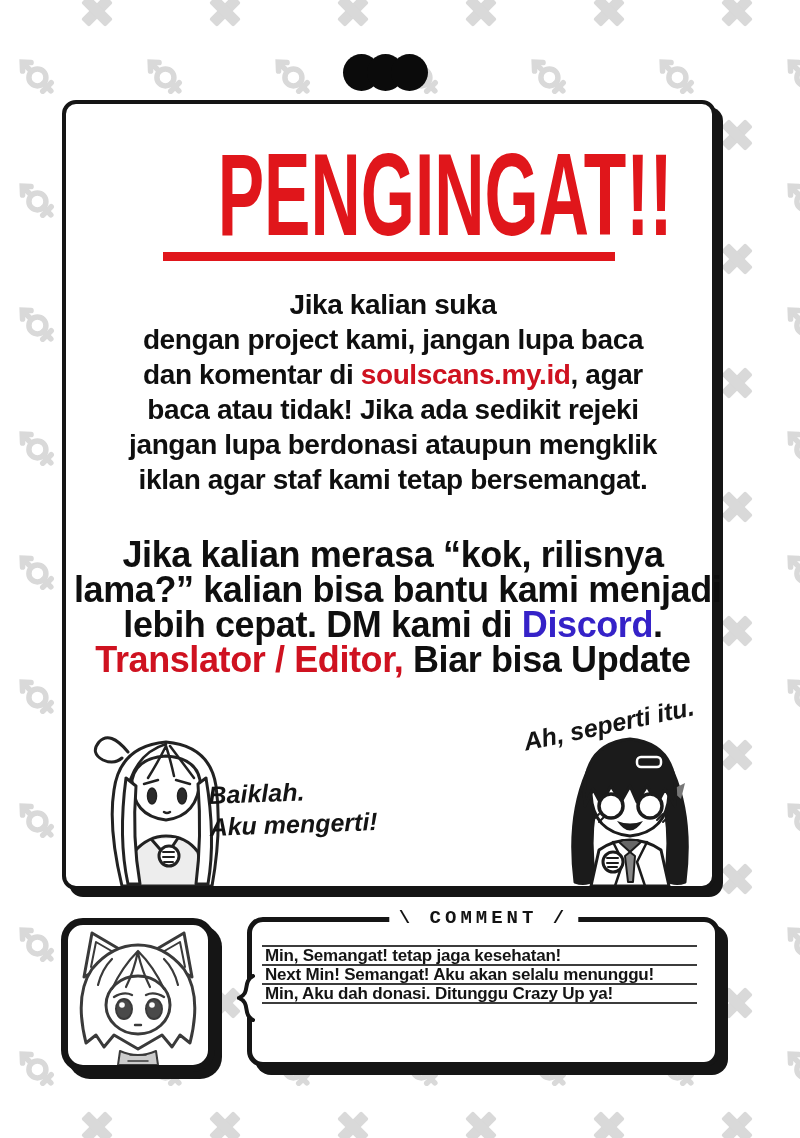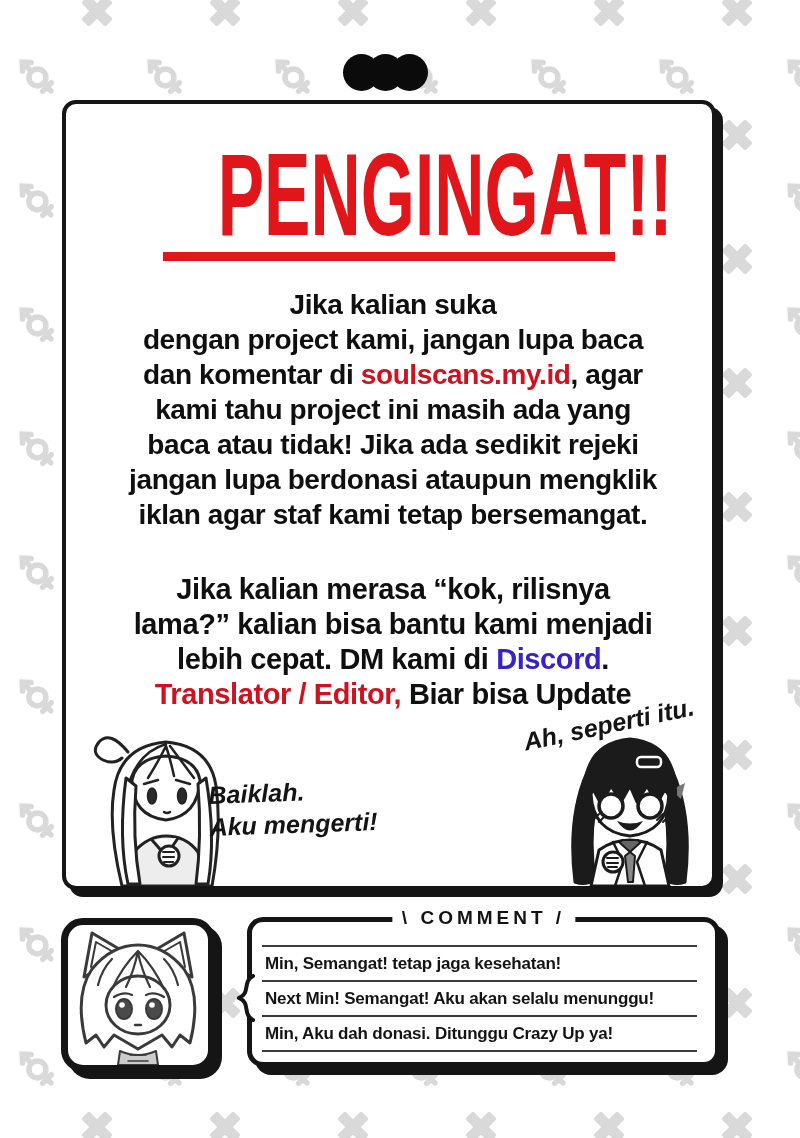--- a/index.html
+++ b/index.html
@@ -25,21 +25,21 @@
   }
   .title-wrap{margin-top:42px;text-align:right;white-space:nowrap;}
   .title{
     display:inline-block;font-size:116px;line-height:98px;font-weight:bold;
     color:var(--title-red);transform:scaleX(0.60);transform-origin:center;letter-spacing:0;
   }
   .title-underline{width:452px;height:9px;background:var(--title-red);margin:8px auto 0;}
   .para{ text-align:center;font-weight:bold;color:#0f0f0f;}
   .para .line{white-space:nowrap;padding-left:8px;}
   .para1{margin-top:26px;font-size:28px;line-height:35px;letter-spacing:-0.4px;}
-  .para2{margin-top:40px;font-size:29px;line-height:35px;letter-spacing:-0.4px;}
+  .para2{margin-top:40px;font-size:36px;line-height:35px;letter-spacing:-0.4px;}
   .red{color:var(--link-red);}
   .blue{color:var(--discord-blue);}
   .speech-left{
     position:absolute;left:143px;bottom:46px;font-size:25px;line-height:32px;
     font-weight:bold;font-style:italic;color:#141414;transform:rotate(-2deg);
   }
   .speech-right{
     position:absolute;right:16px;top:606px;font-size:25px;font-weight:bold;font-style:italic;
     color:#141414;transform:rotate(-12deg);white-space:nowrap;
   }
@@ -53,25 +53,25 @@
   }
   .avatar-box svg{width:100%;height:100%;}
   .comment-box{
     position:absolute;left:247px;top:917px;width:473px;height:150px;z-index:2;
     background:#fff;border:5px solid var(--ink-black);border-radius:16px;
     box-shadow:8px 8px 0 var(--ink-black);
   }
   .comment-header{
     position:absolute;top:-15px;left:50%;transform:translateX(-50%);
     background:#fff;padding:0 10px;font-size:19px;font-weight:bold;letter-spacing:4px;
-    white-space:nowrap;color:#131313;
+    white-space:nowrap;color:#131313;font-family:Liberation Mono, monospace;
   }
   .comment-notch{position:absolute;left:-15px;top:52px;}
   .comment-lines{margin:23px 18px 0 10px;}
-  .comment-row{border-top:2px solid #3c3c3c;height:35px;display:flex;align-items:center;}
+  .comment-row{border-top:2px solid #3c3c3c;height:19px;display:flex;align-items:center;}
   .comment-row-end{border-top:2px solid #3c3c3c;height:0;}
   .comment-text{font-size:17px;font-weight:bold;color:#141414;letter-spacing:-0.2px;padding-left:3px;white-space:nowrap;}
 </style>
 </head>
 <body>
 
 <div id="bg-pattern">
     <svg class="pat-glyph" width="40" height="40" viewBox="0 0 40 40" style="left: 77px; top: -9px;">
     <g transform="rotate(45 20 20)" fill="currentColor">
       <rect x="14.5" y="3" width="11" height="34" rx="2"></rect>
@@ -1008,21 +1008,20 @@
 <div class="card">
   <div class="title-wrap">
     <span class="title">PENGINGAT!!</span>
     <div class="title-underline"></div>
   </div>
 
   <div class="para para1">
     <div class="line">Jika kalian suka</div>
     <div class="line">dengan project kami, jangan lupa baca</div>
     <div class="line"><span>dan komentar di </span><span class="red">soulscans.my.id</span><span>, agar</span></div>
-    <div class="line">kami tahu project ini masih ada yang</div>
     <div class="line">baca atau tidak! Jika ada sedikit rejeki</div>
     <div class="line">jangan lupa berdonasi ataupun mengklik</div>
     <div class="line">iklan agar staf kami tetap bersemangat.</div>
   </div>
 
   <div class="para para2">
     <div class="line">Jika kalian merasa “kok, rilisnya</div>
     <div class="line">lama?” kalian bisa bantu kami menjadi</div>
     <div class="line"><span>lebih cepat. DM kami di </span><span class="blue">Discord</span><span>.</span></div>
     <div class="line"><span class="red">Translator / Editor,</span><span> Biar bisa Update</span></div>

